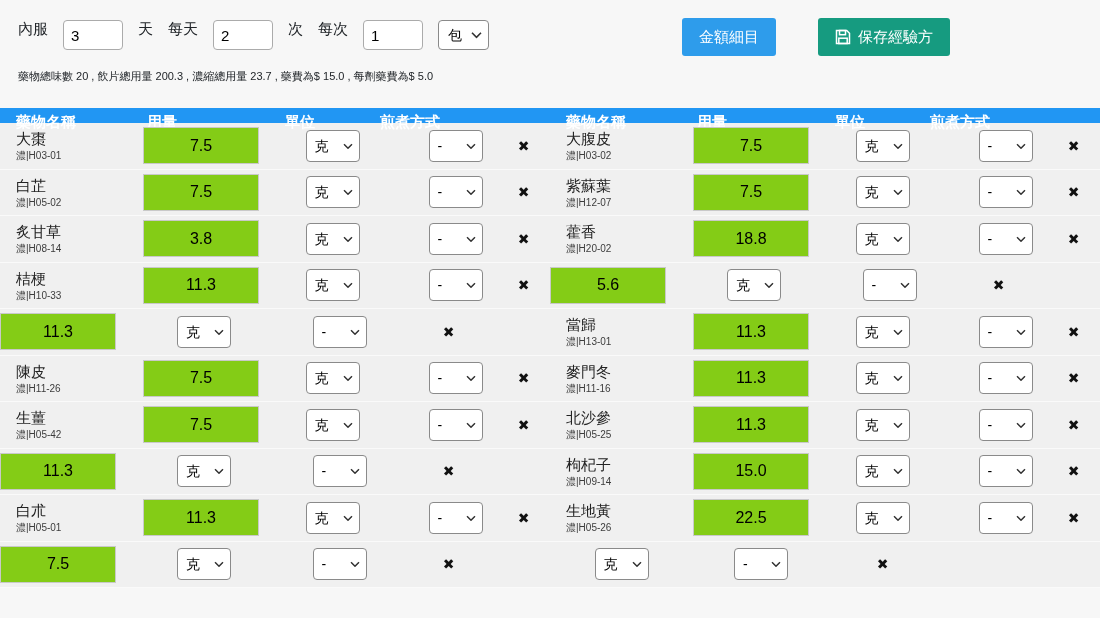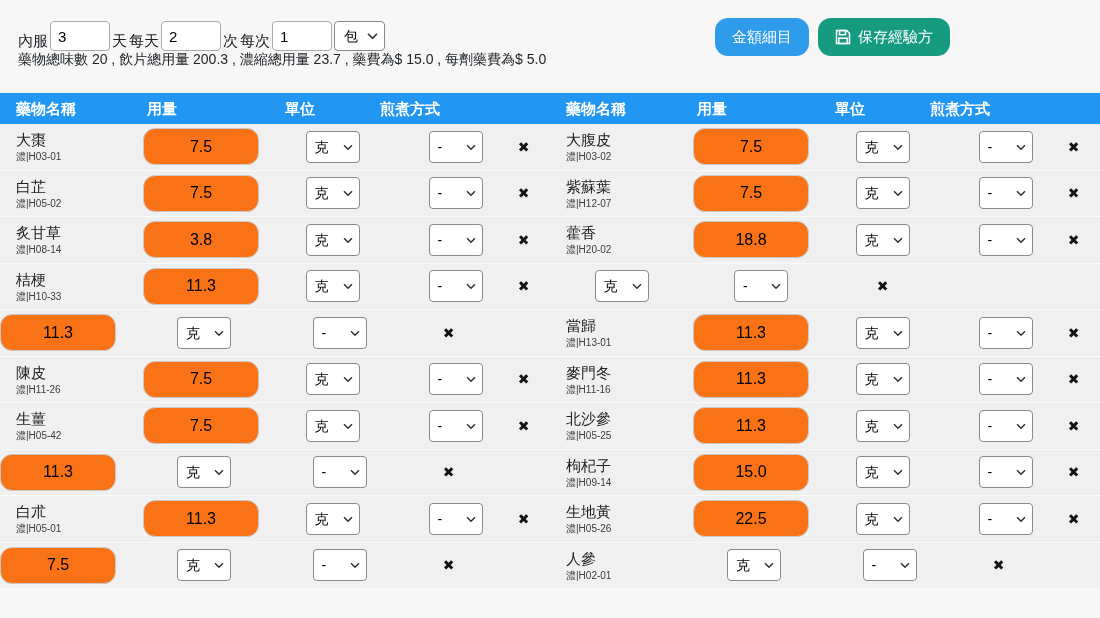--- a/index.html
+++ b/index.html
@@ -13,64 +13,64 @@
   *{box-sizing:border-box;}
   html,body{margin:0;padding:0;}
   body{
     width:1100px;height:618px;overflow:hidden;
     background:var(--page-bg);
     font-family:"Liberation Sans","DejaVu Sans",sans-serif;
     color:#212529;
   }
   
   .top-section{position:relative;padding-top:20px;}
-  .controls{display:flex;align-items:flex-end;gap:2px;padding-left:18px;font-size:15px;height:31px;}
+  .controls{display:flex;align-items:flex-start;gap:15px;padding-left:18px;font-size:15px;height:31px;}
   .controls .lbl{white-space:nowrap;color:#212529;}
   .num-input{
     width:60px;height:30px;border:1px solid #ababab;border-radius:4px;
     padding:0 7px;font-size:15px;font-family:inherit;background:#fff;color:#000;
   }
   .sel{position:relative;display:inline-flex;align-items:center;}
   .sel select{
     appearance:none;-webkit-appearance:none;-moz-appearance:none;
     border:1px solid #8a8a8a;border-radius:4px;background:#fff;
     height:30px;padding:0 26px 0 9px;font-size:14px;font-family:inherit;color:#000;
   }
   .chev{position:absolute;right:7px;top:50%;transform:translateY(-46%);pointer-events:none;line-height:0;}
   
   .btn-group{position:absolute;top:18px;right:150px;display:flex;gap:9px;}
   .btn{
-    height:38px;border:none;border-radius:13px;color:#fff;font-size:15px;
+    height:38px;border:none;border-radius:3px;color:#fff;font-size:15px;
     font-family:inherit;display:inline-flex;align-items:center;gap:7px;
     padding:0 17px;cursor:pointer;white-space:nowrap;
   }
   .btn-blue{background:var(--button-blue);}
-  .btn-teal{background:var(--button-teal);}
+  .btn-teal{background:var(--button-teal);margin-left:33px;}
   .btn .icon{line-height:0;display:inline-flex;}
   
-  .summary{padding:0 18px;font-size:14px;color:#212529;}
+  .summary{padding:0 18px;margin-top:18px;font-size:11px;color:#212529;}
   
   .gtable{margin-top:24px;}
-  .thead{display:grid;grid-template-columns:550px 550px;background:var(--header-blue);height:31px;}
+  .thead{display:grid;grid-template-columns:550px 550px;background:var(--header-blue);height:15px;}
   .thead-half{display:grid;grid-template-columns:147px 138px 95px 1fr;align-items:center;}
   .th{color:#fff;font-weight:bold;font-size:15px;line-height:27px;white-space:nowrap;}
   .th.first{padding-left:16px;}
   .tbody{background:var(--row-bg);}
   .trow{
     display:grid;grid-template-columns:550px 550px;
     height:46.5px;border-bottom:1px solid var(--row-sep);
   }
   .thalf{display:grid;grid-template-columns:143px 122px 135px 97px 53px;align-items:center;}
   .cell{display:flex;align-items:center;height:100%;}
   .name-cell{flex-direction:column;align-items:flex-start;justify-content:center;padding-left:16px;line-height:1.4;}
   .herb-name{font-size:15px;color:#222;white-space:nowrap;}
   .herb-code{font-size:10px;color:#3c3c3c;white-space:nowrap;}
   .amount-input{
-    width:116px;height:37px;border:1px solid #c9c9c9;border-radius:12px;
-    background:#f97316;text-align:center;font-size:16px;font-family:inherit;color:#000;
+    width:116px;height:37px;border:1px solid #c9c9c9;border-radius:0;
+    background:#84cc16;text-align:center;font-size:16px;font-family:inherit;color:#000;
   }
   .unit-cell{justify-content:center;}
   .method-cell{justify-content:center;padding-left:14px;}
   .row-select{width:54px;}
   .row-select select{width:54px;height:32px;padding:0 20px 0 8px;}
   .close-cell{justify-content:center;}
   .close-x{font-size:14px;color:#111;font-weight:bold;cursor:pointer;line-height:1;}
 </style>
 </head>
 <body>
@@ -361,20 +361,23 @@
                 </svg>
         </span>
       </span>
     </div>
     <div class="cell close-cell">
       <span class="close-x">✖</span>
     </div>
   </div>
 
   <div class="thalf">
+    <div class="cell">
+      <input class="amount-input" type="text" value="5.6" style="">
+    </div>
     <div class="cell unit-cell">
       <span class="sel row-select">
         <select><option>克</option></select>
         <span class="chev">
           <svg width="10" height="6" viewBox="0 0 10 6">
                   <polyline points="1,1 5,5 9,1" fill="none" stroke="#333" stroke-width="1.5"></polyline>
                 </svg>
         </span>
       </span>
     </div>
@@ -744,24 +747,20 @@
                 </svg>
         </span>
       </span>
     </div>
     <div class="cell close-cell">
       <span class="close-x">✖</span>
     </div>
   </div>
 
   <div class="thalf">
-    <div class="cell name-cell">
-      <div class="herb-name">人參</div>
-      <div class="herb-code">濃|H02-01</div>
-    </div>
     <div class="cell unit-cell">
       <span class="sel row-select">
         <select><option>克</option></select>
         <span class="chev">
           <svg width="10" height="6" viewBox="0 0 10 6">
                   <polyline points="1,1 5,5 9,1" fill="none" stroke="#333" stroke-width="1.5"></polyline>
                 </svg>
         </span>
       </span>
     </div>

